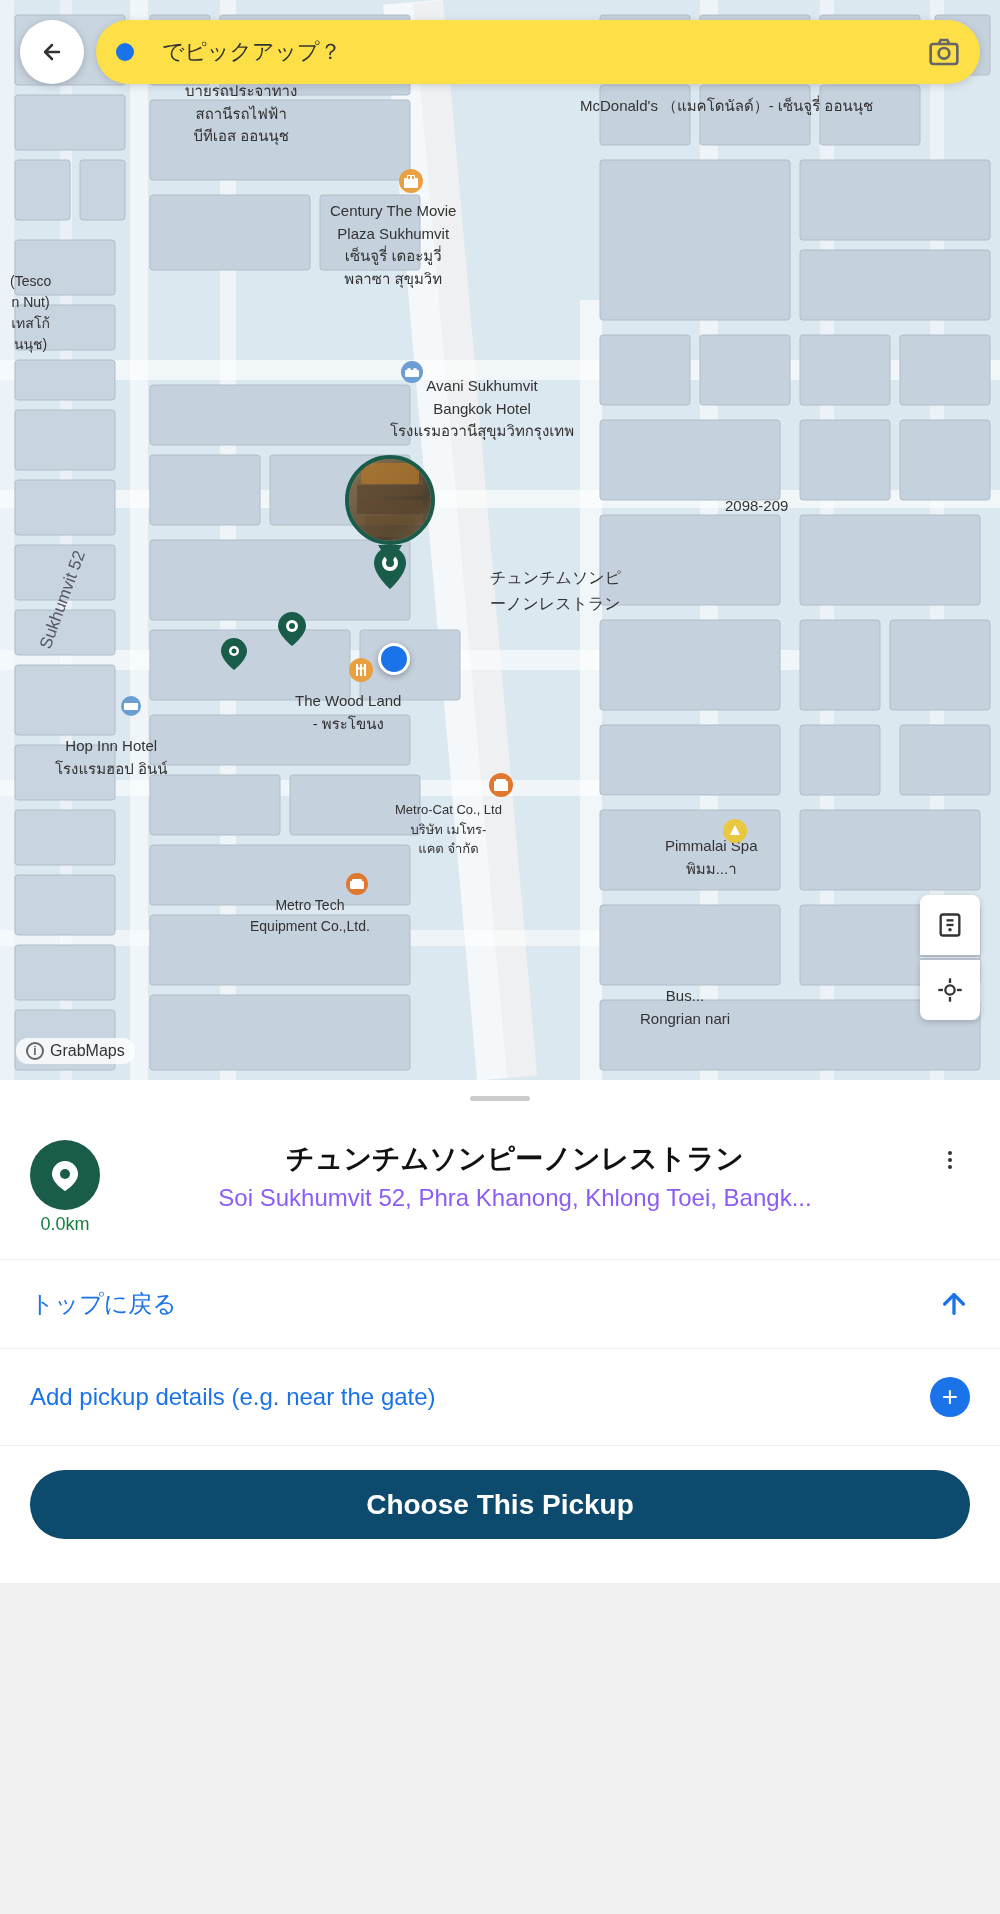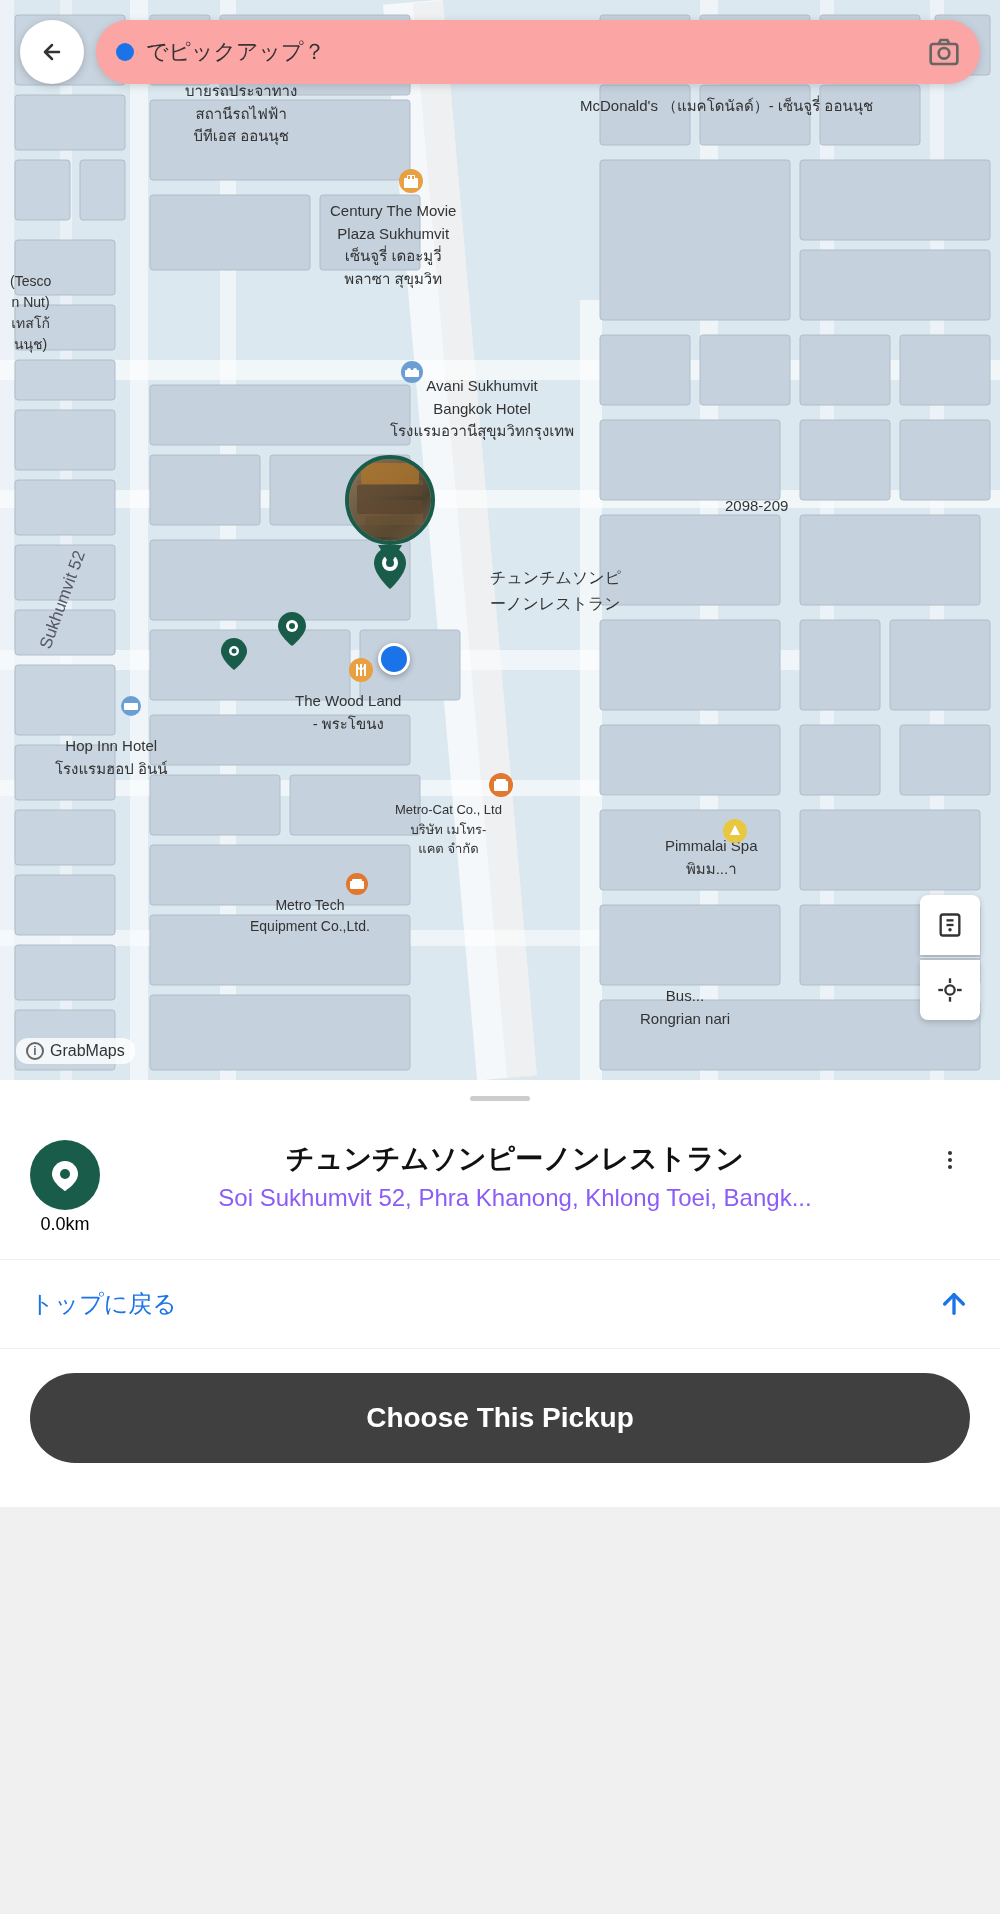--- a/index.html
+++ b/index.html
@@ -55,26 +55,26 @@
     }
 
     .back-btn svg {
       width: 24px;
       height: 24px;
     }
 
     .search-bar {
       flex: 1;
       height: 64px;
-      background: #fca5a5;
+      background: #fde047;
       border-radius: 32px;
       display: flex;
       align-items: center;
       padding: 0 20px;
-      gap: 12px;
+      gap: 28px;
       box-shadow: 0 2px 8px rgba(0,0,0,0.15);
     }
 
     .search-dot {
       width: 18px;
       height: 18px;
       border-radius: 50%;
       background: #1a73e8;
       flex-shrink: 0;
     }
@@ -241,21 +241,21 @@
       height: 70px;
       background: #1a5c4a;
       border-radius: 50%;
       display: flex;
       align-items: center;
       justify-content: center;
     }
 
     .location-distance {
       font-size: 18px;
-      color: #000000;
+      color: #15803d;
     }
 
     .location-info {
       flex: 1;
       text-align: center;
     }
 
     .location-name {
       font-size: 28px;
       font-weight: 600;
@@ -327,22 +327,22 @@
       justify-content: center;
       color: white;
       font-size: 28px;
       font-weight: 300;
     }
 
     
     .choose-pickup-btn {
       margin: 24px 30px;
       width: calc(100% - 60px);
-      height: 90px;
-      background: #404040;
+      height: 69px;
+      background: #0c4a6e;
       border-radius: 45px;
       border: none;
       color: white;
       font-size: 28px;
       font-weight: 600;
       cursor: pointer;
       display: flex;
       align-items: center;
       justify-content: center;
     }
@@ -687,17 +687,21 @@
   </div>
 
   <div class="back-to-top-row">
     <span class="back-to-top-text">トップに戻る</span>
     <svg class="back-to-top-icon" viewBox="0 0 24 24" fill="none" stroke="#1a73e8" stroke-width="2.5" stroke-linecap="round" stroke-linejoin="round">
       <line x1="12" y1="19" x2="12" y2="5"></line>
       <polyline points="5 12 12 5 19 12"></polyline>
     </svg>
   </div>
 
+  <div class="add-pickup-row">
+    <span class="add-pickup-text">Add pickup details (e.g. near the gate)</span>
+    <div class="add-pickup-plus">+</div>
+  </div>
 
   <button class="choose-pickup-btn">
     <span>Choose This Pickup</span>
   </button>
 </div>
 
 </body></html>

